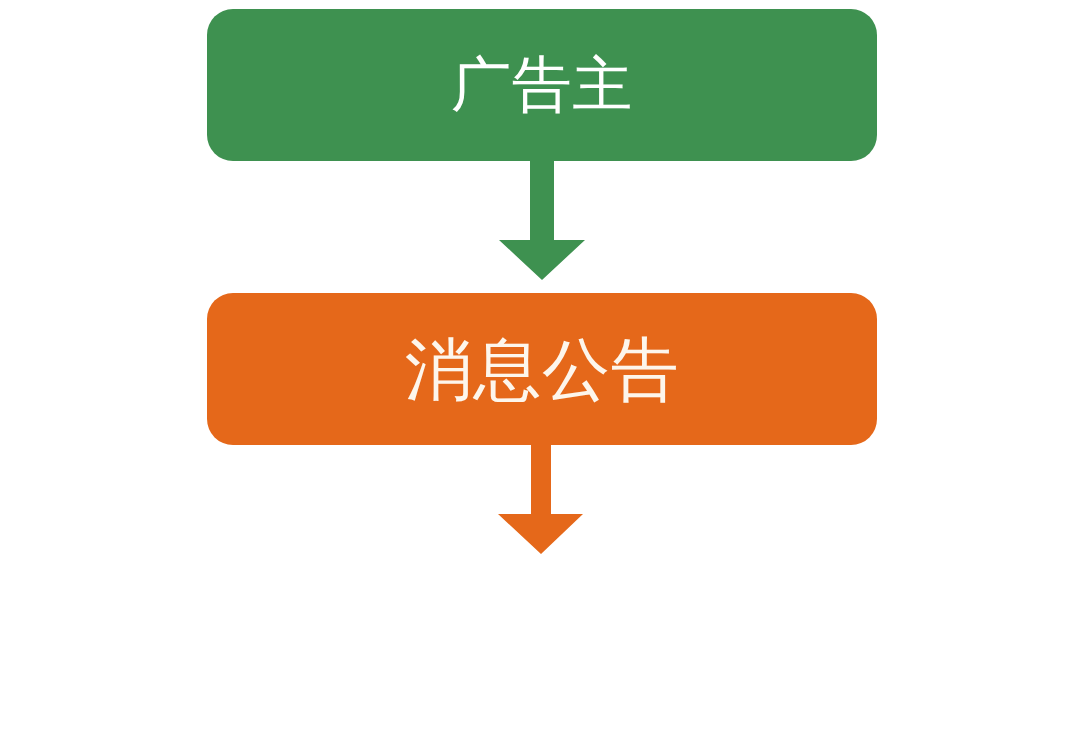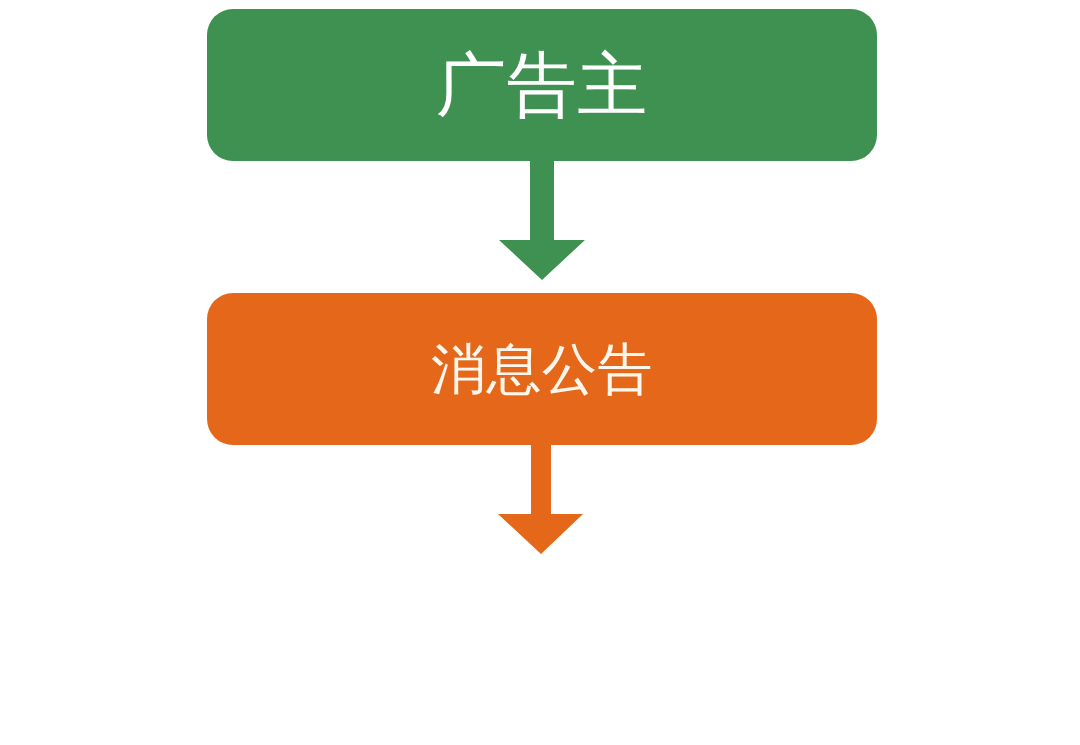--- a/index.html
+++ b/index.html
@@ -43,35 +43,35 @@
   #node-advertiser {
     left: 207px;
     top: 9px;
     width: 670px;
     height: 152px;
     border-radius: 26px;
     background: #3E9150;
   }
   #node-advertiser .node-label {
     color: #ffffff;
-    font-size: 70px;
+    font-size: 60px;
   }
 
   
   #node-announcement {
     left: 207px;
     top: 293px;
     width: 670px;
     height: 152px;
     border-radius: 26px;
     background: #E5681A;
   }
   #node-announcement .node-label {
     color: #FDF6EC;
-    font-size: 55px;
+    font-size: 68px;
   }
 
   
   #node-sync {
     left: 66px;
     top: 576px;
     width: 950px;
     height: 149px;
     border-radius: 28px;
     background: #F5B942;

